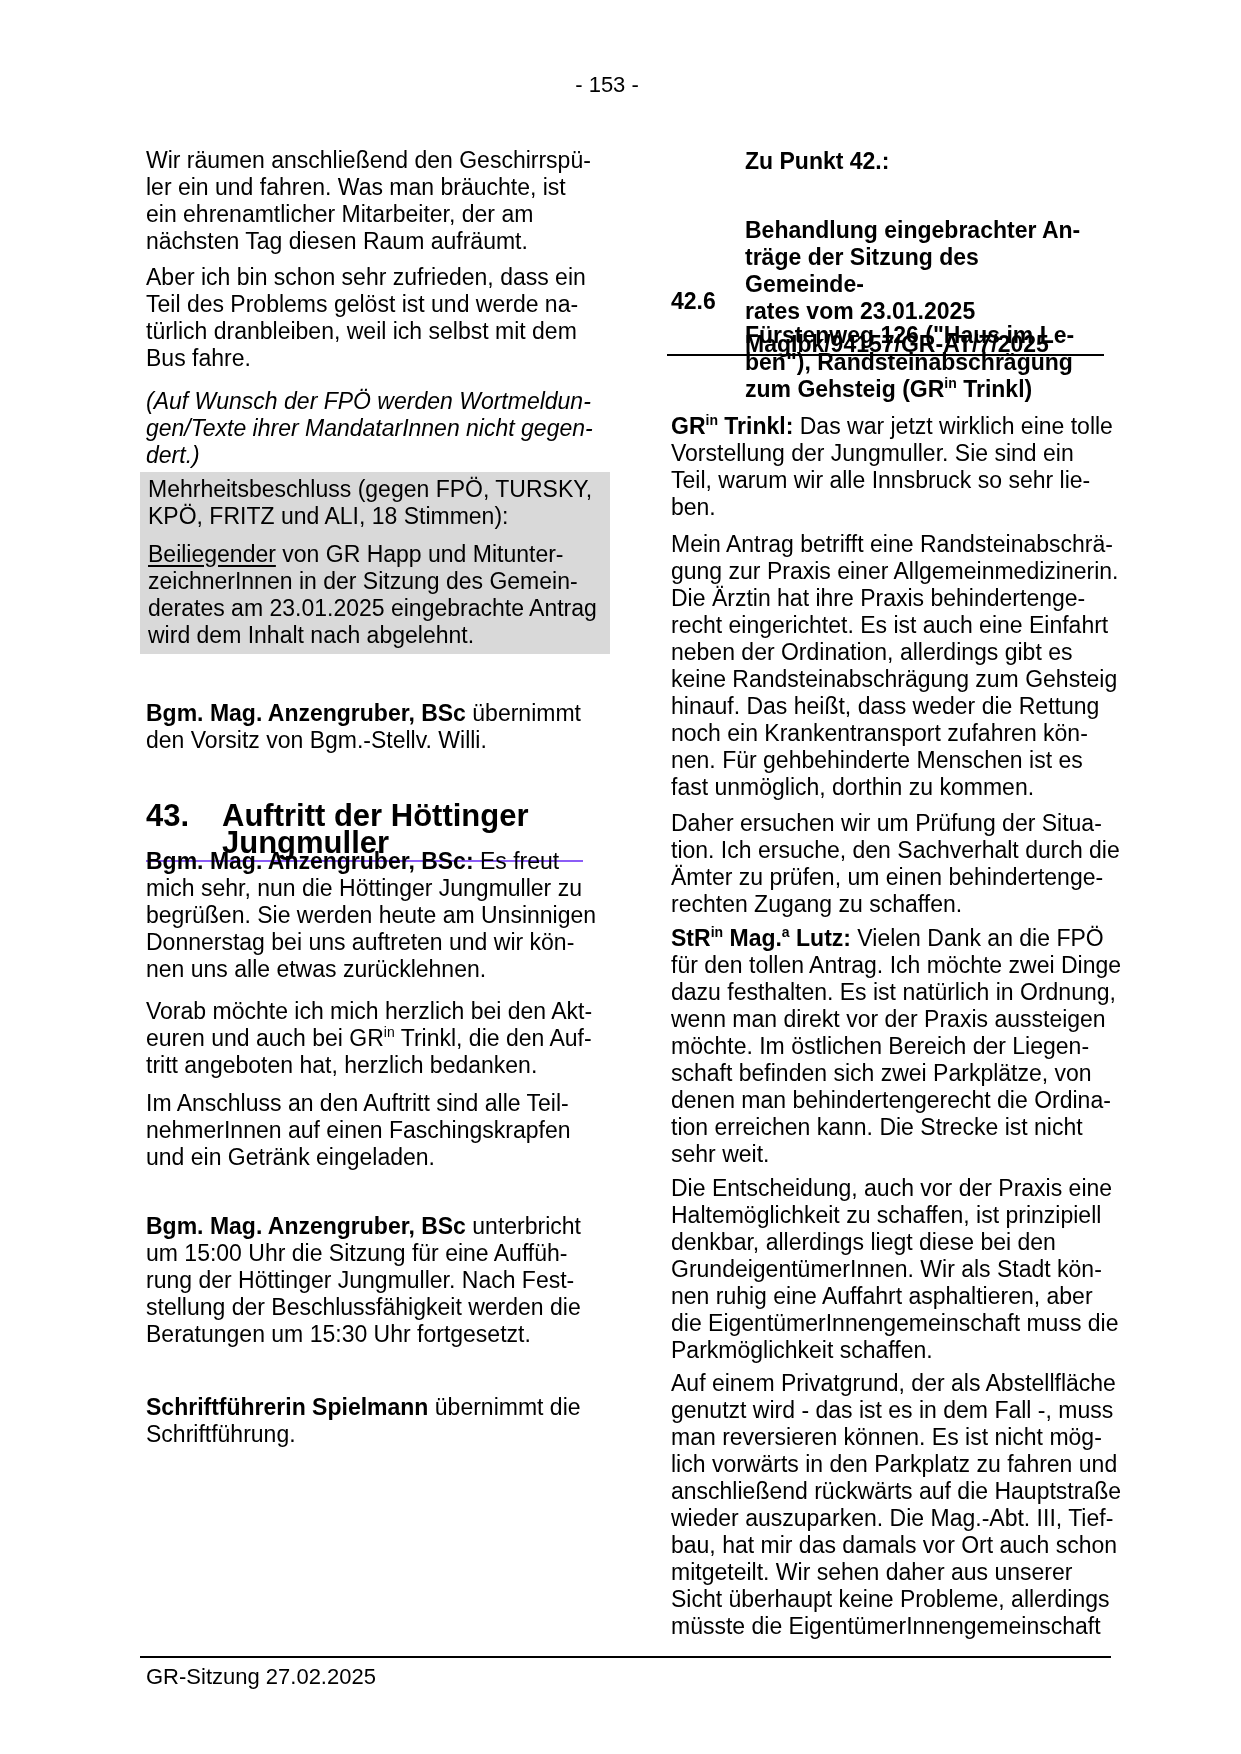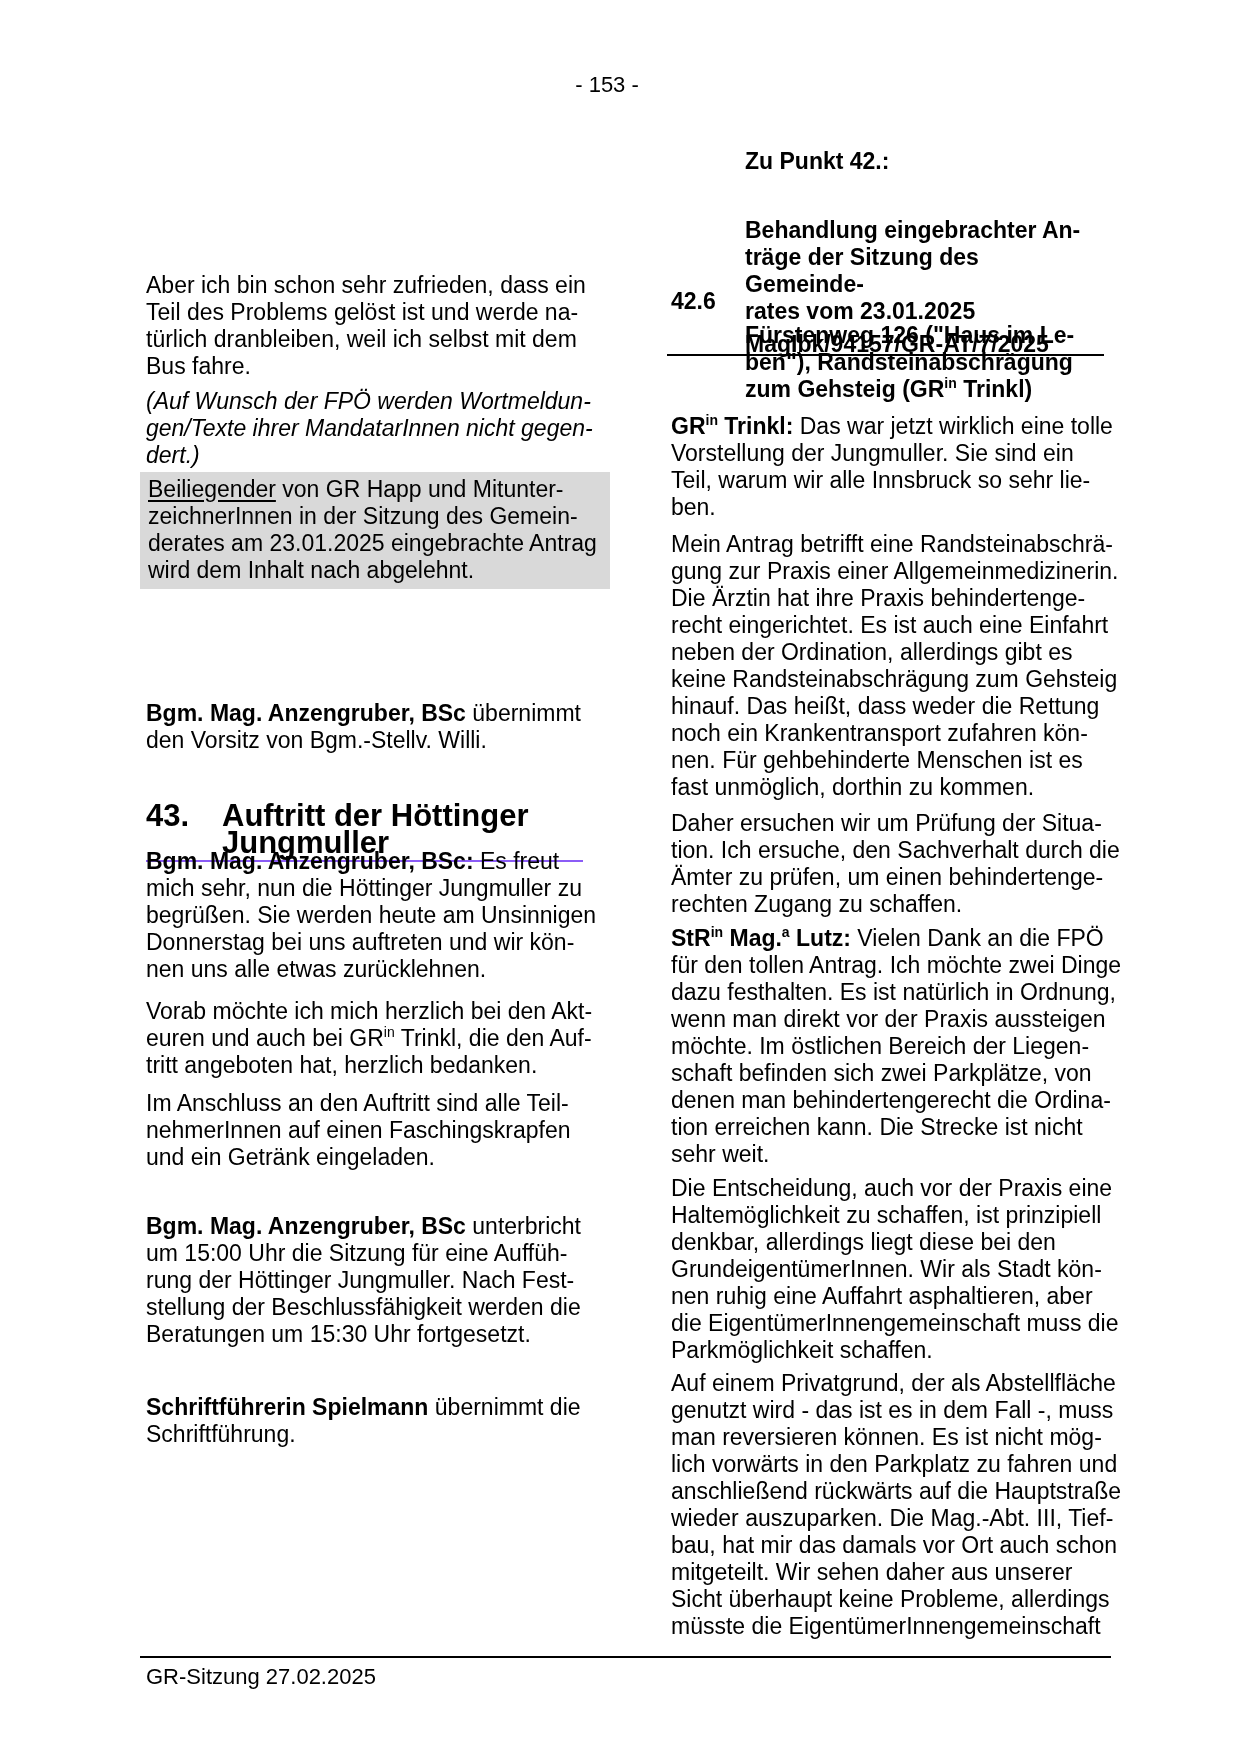--- a/index.html
+++ b/index.html
@@ -87,31 +87,37 @@
 </style>
 </head>
 <body>
 
 <div class="page">
 
   <div class="pagenum">- 153 -</div>
 
   <div class="col col-left">
 
-
-    <div class="par" style="top:272px">Aber ich bin schon sehr zufrieden, dass ein
+    <div class="par" style="top:147px">Wir räumen anschließend den Geschirrspü-
+ler ein und fahren. Was man bräuchte, ist
+ein ehrenamtlicher Mitarbeiter, der am
+nächsten Tag diesen Raum aufräumt.</div>
+
+    <div class="par" style="top:264px">Aber ich bin schon sehr zufrieden, dass ein
 Teil des Problems gelöst ist und werde na-
 türlich dranbleiben, weil ich selbst mit dem
 Bus fahre.</div>
 
     <div class="par italic" style="top:388px">(Auf Wunsch der FPÖ werden Wortmeldun-
 gen/Texte ihrer MandatarInnen nicht gegen-
 dert.)</div>
 
     <div class="graybox" style="top:472px">
+      <div class="bpar">Mehrheitsbeschluss (gegen FPÖ, TURSKY,
+KPÖ, FRITZ und ALI, 18 Stimmen):</div>
       <div class="bpar"><span class="ul">Beiliegender</span><span> von GR Happ und Mitunter-
 zeichnerInnen in der Sitzung des Gemein-
 derates am 23.01.2025 eingebrachte Antrag
 wird dem Inhalt nach abgelehnt.</span></div>
     </div>
 
     <div class="par" style="top:700px"><b>Bgm. Mag. Anzengruber, BSc</b><span> übernimmt
 den Vorsitz von Bgm.-Stellv. Willi.</span></div>
 
     <div class="colhead" style="top:802px">

